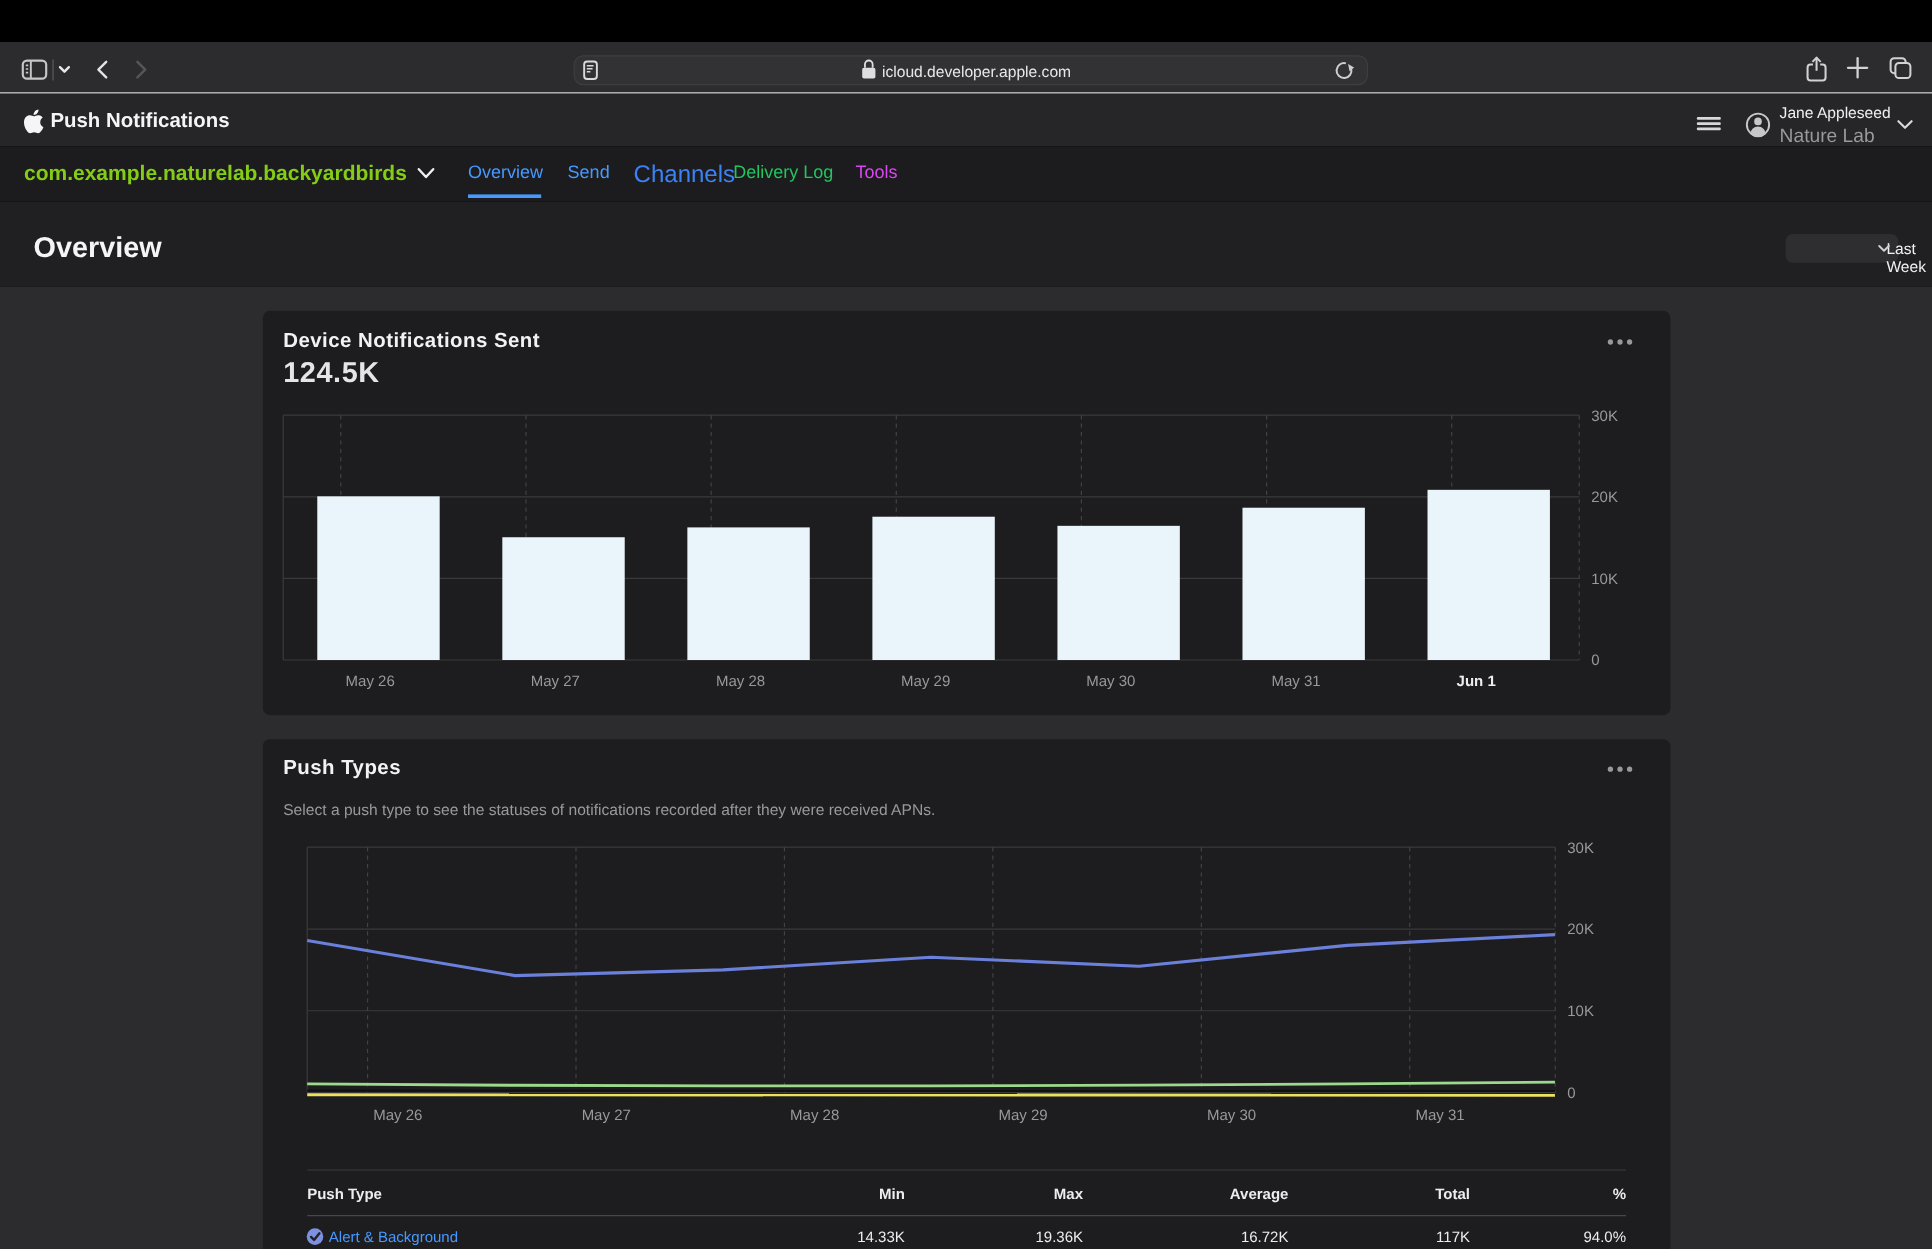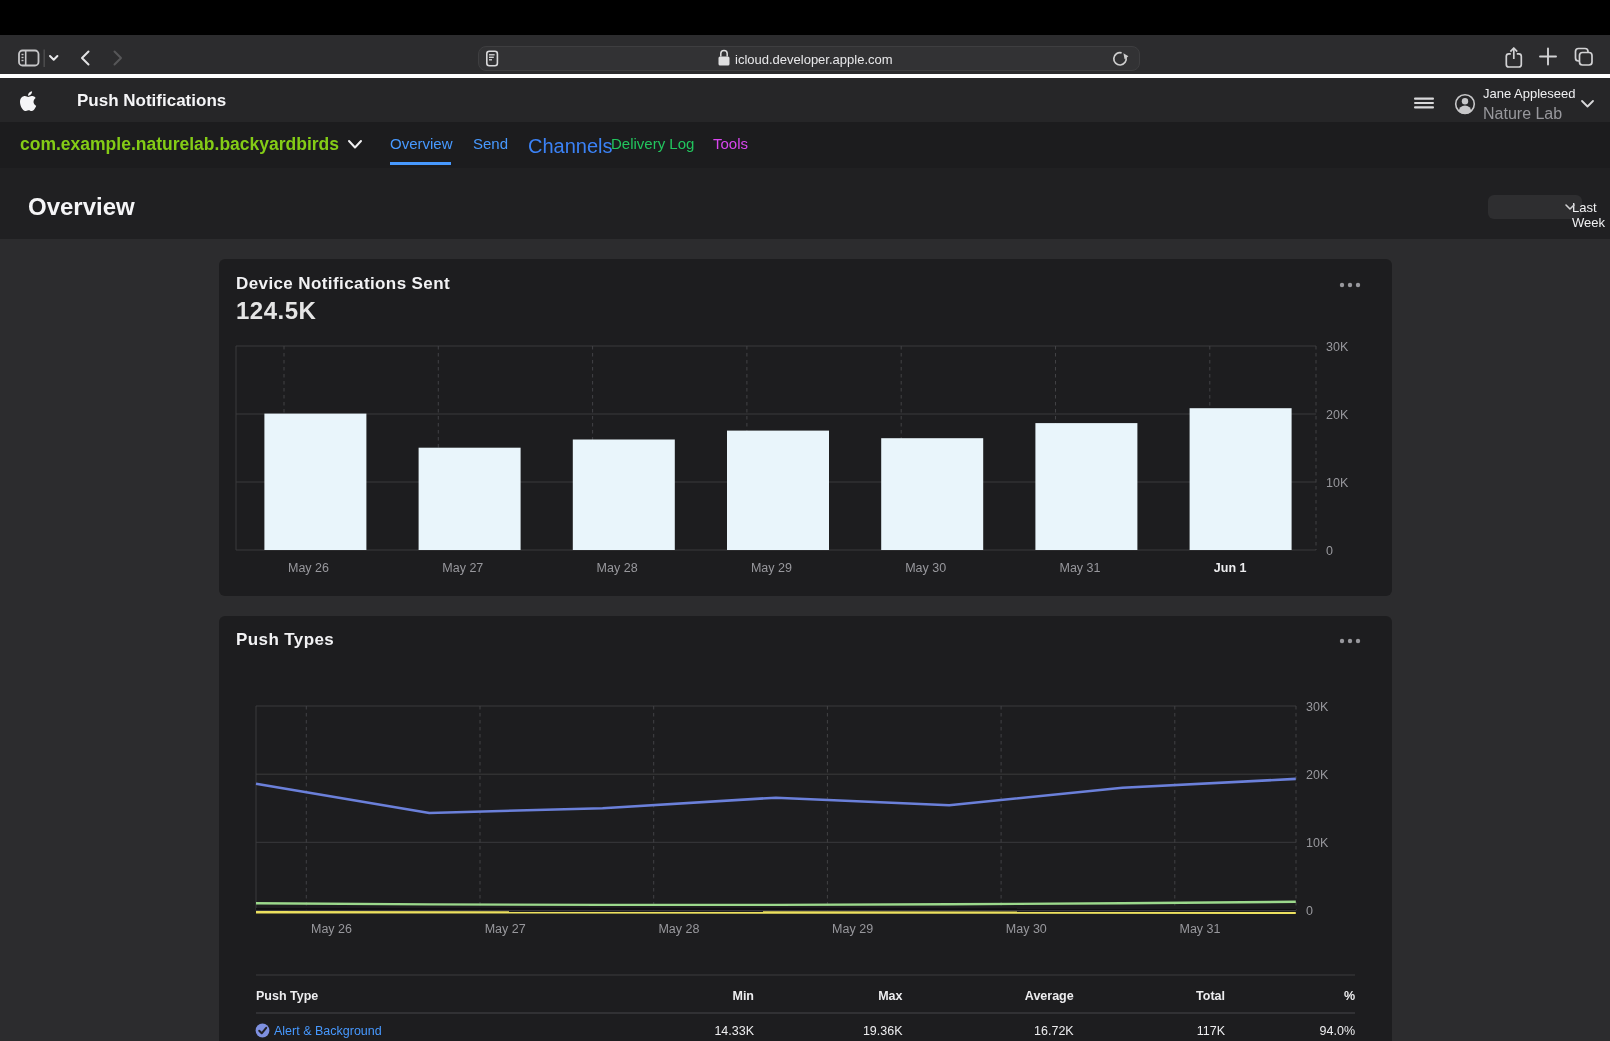--- a/index.html
+++ b/index.html
@@ -1,18 +1,18 @@
 <!DOCTYPE html>
 <html><head>
 <meta charset="utf-8">
 <style>
 * { margin:0; padding:0; box-sizing:border-box; }
 html,body { width:1610px; height:1041px; overflow:hidden; background:#000; font-family:"Liberation Sans", sans-serif; -webkit-font-smoothing:antialiased; }
 .menubar { height:35px; background:#000; }
-.toolbar { height:43px; background:#2c2c2e; border-bottom:4px solid #ffffff; position:relative; }
+.toolbar { height:43px; background:#2c2c2e; border-bottom:1px solid #ffffff; position:relative; }
 .pushbar { height:44px; background:#262628; position:relative; }
 .navbar { height:46px; background:#1c1c1e; position:relative; }
 .band { height:71px; background:#202022; position:relative; }
 .content { height:802px; background:#2c2c2e; position:relative; }
 .card { position:absolute; left:219px; width:1173px; background:#1d1d1f; border-radius:6px; }
 #card1 { top:20px; height:337px; }
 #card2 { top:377px; height:450px; }
 .cardtitle { position:absolute; left:17px; font-size:17px; font-weight:bold; color:#f2f2f4; letter-spacing:0.4px;}
 .dots { position:absolute; right:31px; top:23px; }
 svg { display:block; }
@@ -76,21 +76,21 @@
     <rect x="1414" y="19.5" width="20" height="2.2" rx="1" fill="#d8d8da"></rect>
     <rect x="1414" y="23.9" width="20" height="2.2" rx="1" fill="#d8d8da"></rect>
     <rect x="1414" y="28.3" width="20" height="2.2" rx="1" fill="#d8d8da"></rect>
 
     <circle cx="1465" cy="26" r="9.3" fill="none" stroke="#c7c7c9" stroke-width="1.6"></circle>
     <circle cx="1465" cy="23.2" r="3.2" fill="#c7c7c9"></circle>
     <path d="M 1458.6 33.8 a 6.4 6.4 0 0 1 12.8 0 a 9.3 9.3 0 0 1 -12.8 0 z" fill="#c7c7c9"></path>
 
     <polyline points="1582,23 1587.5,28.5 1593,23" fill="none" stroke="#d8d8da" stroke-width="1.8" stroke-linecap="round" stroke-linejoin="round"></polyline>
   </svg>
-  <div style="position:absolute;left:42px;top:13px;font-size:17px;font-weight:bold;color:#f5f5f7;margin-left:35px;">Push Notifications</div>
+  <div style="position:absolute;left:42px;top:13px;font-size:17px;font-weight:bold;color:#f5f5f7;">Push Notifications</div>
   <div style="position:absolute;left:1483px;top:8px;font-size:13px;color:#efeff1;">Jane Appleseed</div>
   <div style="position:absolute;left:1483px;top:27px;font-size:16px;color:#98989d;">Nature Lab</div>
 </div>
 
 <div class="navbar">
   <div style="position:absolute;left:20px;top:12px;font-size:17.5px;font-weight:bold;color:#84cc16;">com.example.naturelab.backyardbirds</div>
   <svg width="1610" height="46" style="position:absolute;left:0;top:0">
     <polyline points="349,19 355,25.5 361,19" fill="none" stroke="#f0f0f2" stroke-width="2" stroke-linecap="round" stroke-linejoin="round"></polyline>
   </svg>
   <div style="position:absolute;left:390px;top:13px;font-size:15px;color:#4799ff;">Overview</div>
@@ -148,20 +148,21 @@
       <text x="840.5" y="313" font-size="12.5" fill="#98989d">May 31</text>
       <text x="994.8" y="313" font-size="12.5" fill="#ededef" font-weight="bold">Jun 1</text>
       <text x="1107" y="91.5" font-size="12.5" fill="#98989d">30K</text>
       <text x="1107" y="159.5" font-size="12.5" fill="#98989d">20K</text>
       <text x="1107" y="227.5" font-size="12.5" fill="#98989d">10K</text>
       <text x="1107" y="295.5" font-size="12.5" fill="#98989d">0</text>
     </svg>
   </div>
   <div class="card" id="card2">
     <div class="cardtitle" style="top:14px;">Push Types</div>
+    <div style="position:absolute;left:17px;top:51px;font-size:13px;color:#98989d;">Select a push type to see the statuses of notifications recorded after they were received APNs.</div>
     <svg class="dots" width="22" height="6" style="top:22px;">
         <circle cx="3" cy="3" r="2.2" fill="#98989d"></circle>
         <circle cx="11" cy="3" r="2.2" fill="#98989d"></circle>
         <circle cx="19" cy="3" r="2.2" fill="#98989d"></circle>
       </svg>
     <svg width="1173" height="500" style="position:absolute;left:0;top:0">
       <line x1="37" y1="90" x2="1077" y2="90" stroke="#3a3a3c" stroke-width="1"></line>
       <line x1="37" y1="158.2" x2="1077" y2="158.2" stroke="#3a3a3c" stroke-width="1"></line>
       <line x1="37" y1="226.3" x2="1077" y2="226.3" stroke="#3a3a3c" stroke-width="1"></line>
       <line x1="37" y1="294.5" x2="1077" y2="294.5" stroke="#3a3a3c" stroke-width="1"></line>

